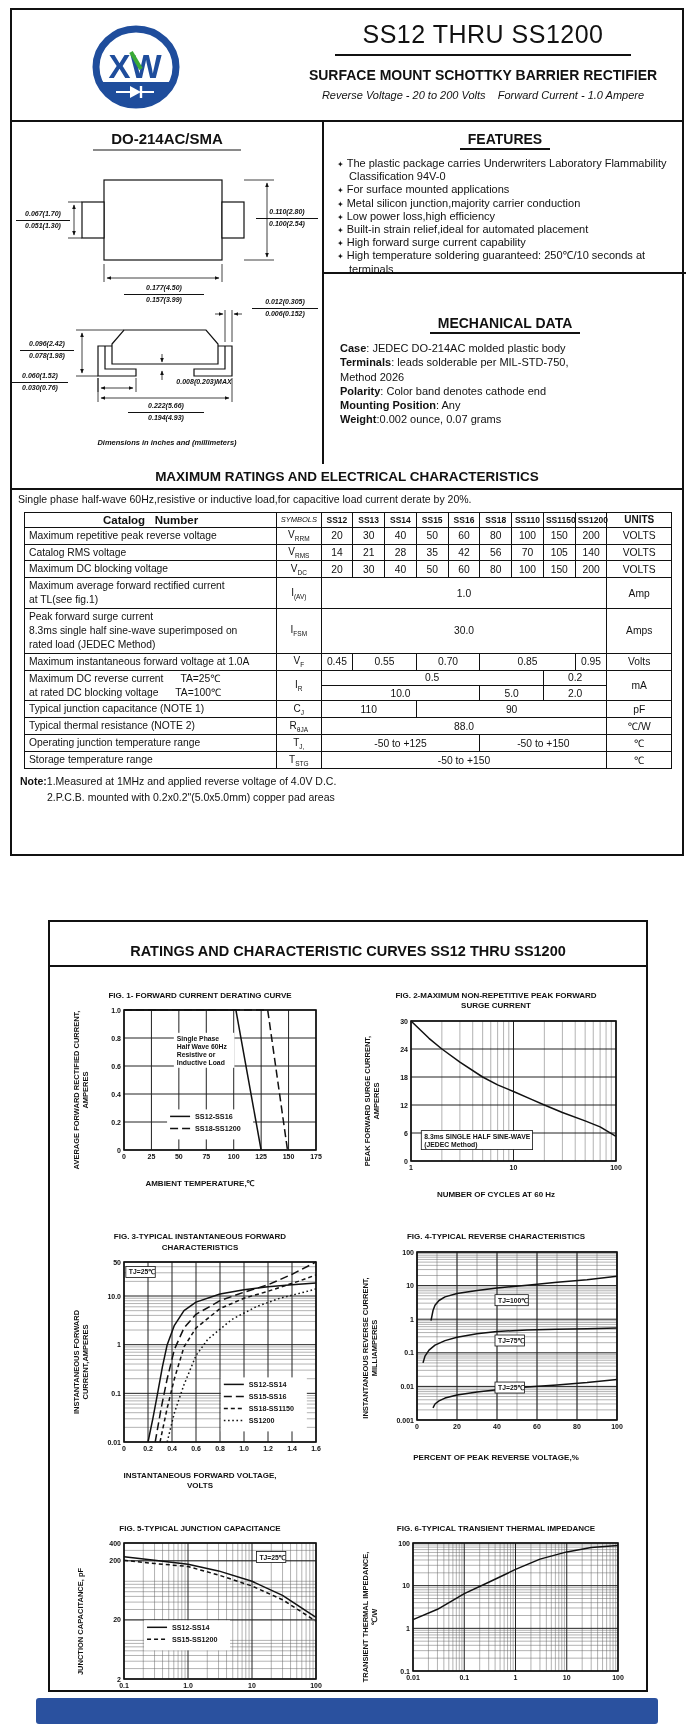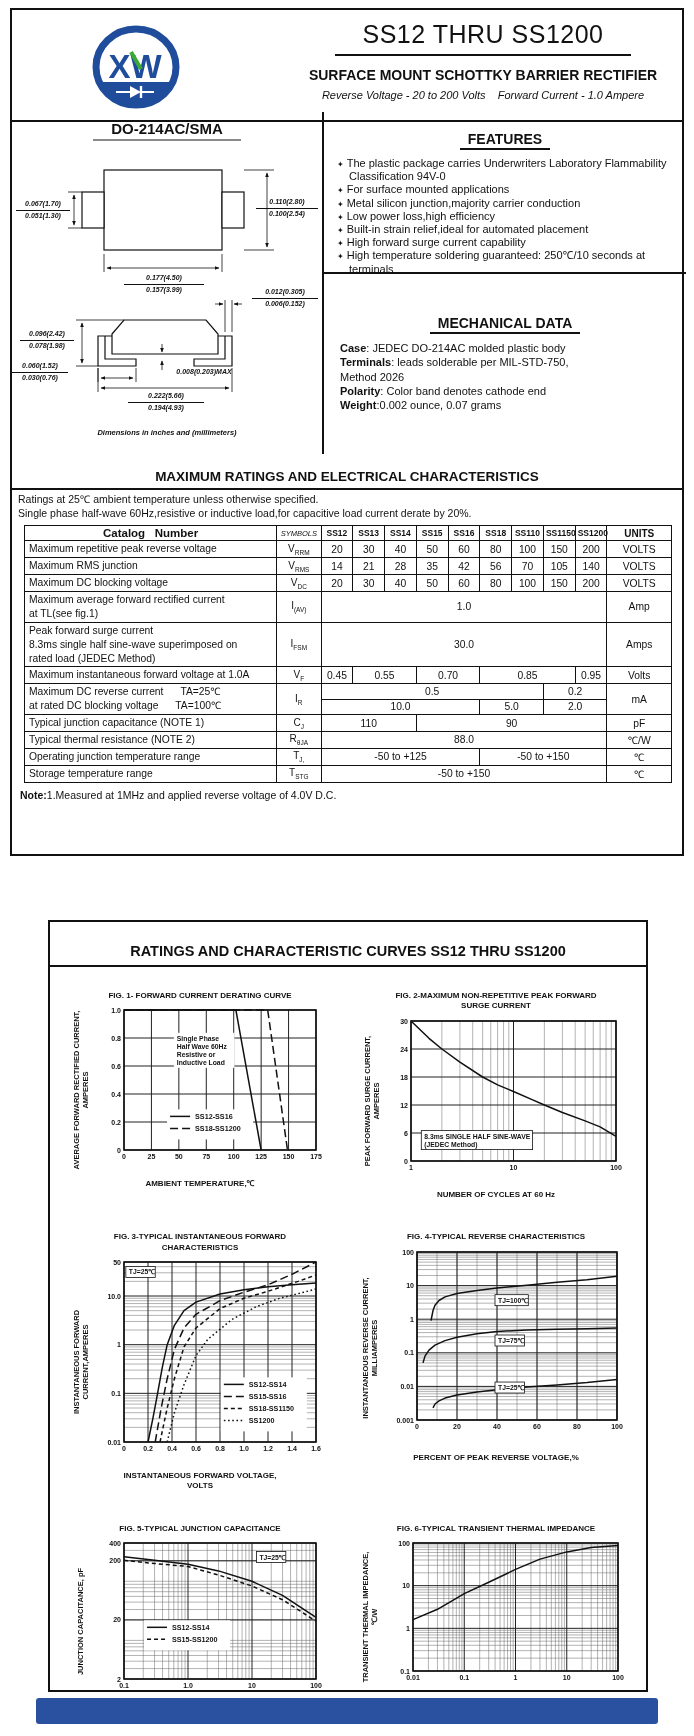--- a/index.html
+++ b/index.html
@@ -8,21 +8,21 @@
   .box1{position:absolute;left:10px;top:8px;width:674px;height:848px;border:2px solid #111;box-sizing:border-box;}
   
   .hdr{position:absolute;left:0;top:0;width:100%;height:112px;border-bottom:2px solid #111;box-sizing:border-box;}
   .logo{position:absolute;left:76px;top:12px;}
   .titleblock{position:absolute;left:278px;top:10px;width:386px;text-align:center;}
   .doc-title{font-size:25px;font-weight:normal;letter-spacing:.5px;}
   .title-rule{width:296px;border-top:2px solid #111;margin:5px auto 11px;}
   .doc-subtitle{font-size:14px;font-weight:bold;}
   .doc-tagline{font-size:11px;font-style:italic;margin-top:6px;white-space:pre;}
   
-  .leftcol{position:absolute;left:0;top:102px;width:312px;height:342px;border-right:2px solid #111;box-sizing:border-box;}
+  .leftcol{position:absolute;left:0;top:112px;width:312px;height:342px;border-right:2px solid #111;box-sizing:border-box;}
   .pkg-title{font-size:15px;font-weight:bold;text-align:center;margin-top:8px;}
   .pkg-underline{width:148px;border-top:2px solid #8a8a8a;margin:2px auto 0;}
   .pkg-svg{position:absolute;left:0;top:30px;}
   .dim{position:absolute;font-size:7px;font-style:italic;font-weight:bold;text-align:center;line-height:1.25;}
   .dim .top{display:block;border-bottom:1px solid #111;padding:0 1px 1px;margin-bottom:1px;}
   .pkg-caption{position:absolute;left:0;top:316px;width:100%;text-align:center;font-size:7.5px;font-style:italic;font-weight:bold;}
   
   .rightcol{position:absolute;left:312px;top:112px;width:362px;height:342px;}
   .features{height:152px;border-bottom:2px solid #111;box-sizing:border-box;padding-top:9px;}
   .sec-title{font-size:14px;font-weight:bold;text-align:center;width:fit-content;margin:0 auto;border-bottom:2px solid #111;padding:0 8px 1px;}
@@ -190,29 +190,29 @@
           <div class="feat-item"><span class="bullet">✦</span>High temperature soldering guaranteed: 250℃/10 seconds at terminals</div>
         </div>
     </div>
     <div class="mech">
       <div class="sec-title">MECHANICAL DATA</div>
       <div class="mech-lines" id="mech-lines">
           <div><b>Case</b>: JEDEC DO-214AC molded plastic body</div>
           <div><b>Terminals</b>: leads solderable per MIL-STD-750,</div>
           <div>Method 2026</div>
           <div><b>Polarity</b>: Color band denotes cathode end</div>
+          <div><b>Mounting Position</b>: Any</div>
           <div><b>Weight</b>:0.002 ounce, 0.07 grams</div>
         </div>
     </div>
   </div>
 
   <div class="ratings">
     <div class="ratings-title">MAXIMUM RATINGS AND ELECTRICAL CHARACTERISTICS</div>
     <div class="conds">
-      <div>Ratings at 25℃ ambient temperature unless otherwise specified.</div>
       <div>Single phase half-wave 60Hz,resistive or inductive load,for capacitive load current derate by 20%.</div>
     </div>
     <table class="rt" id="ratings-table">
         <colgroup>
           <col style="width: 250px;">
           <col style="width: 44px;">
           <col style="width: 31.5px;">
           <col style="width: 31.5px;">
           <col style="width: 31.5px;">
           <col style="width: 31.5px;">
@@ -248,21 +248,21 @@
             <td class="val" colspan="1">40</td>
             <td class="val" colspan="1">50</td>
             <td class="val" colspan="1">60</td>
             <td class="val" colspan="1">80</td>
             <td class="val" colspan="1">100</td>
             <td class="val" colspan="1">150</td>
             <td class="val" colspan="1">200</td>
             <td class="unit" rowspan="1">VOLTS</td>
           </tr>
           <tr>
-            <td class="lbl" rowspan="1">Maximum RMS junction</td>
+            <td class="lbl" rowspan="1">Catalog RMS voltage</td>
             <td class="sym" rowspan="1">V<sub>RMS</sub></td>
             <td class="val" colspan="1">14</td>
             <td class="val" colspan="1">21</td>
             <td class="val" colspan="1">28</td>
             <td class="val" colspan="1">35</td>
             <td class="val" colspan="1">42</td>
             <td class="val" colspan="1">56</td>
             <td class="val" colspan="1">70</td>
             <td class="val" colspan="1">105</td>
             <td class="val" colspan="1">140</td>
@@ -343,20 +343,21 @@
           <tr>
             <td class="lbl" rowspan="1">Storage temperature range</td>
             <td class="sym" rowspan="1">T<sub>STG</sub></td>
             <td class="val" colspan="9">-50 to +150</td>
             <td class="unit" rowspan="1">℃</td>
           </tr>
         </tbody>
       </table>
     <div class="notes">
       <div><b>Note:</b><span>1.Measured at 1MHz and applied reverse voltage of 4.0V D.C.</span></div>
+      <div class="l2">2.P.C.B. mounted with 0.2x0.2"(5.0x5.0mm) copper pad areas</div>
     </div>
   </div>
 </div>
 
 <div class="box2">
   <div class="curves-title">RATINGS AND CHARACTERISTIC CURVES SS12 THRU SS1200</div>
   <div class="curves-grid" id="curves-grid">
       <div class="fig">
         <div class="fig-title">FIG. 1- FORWARD CURRENT DERATING CURVE</div>
         <div class="fig-body">

